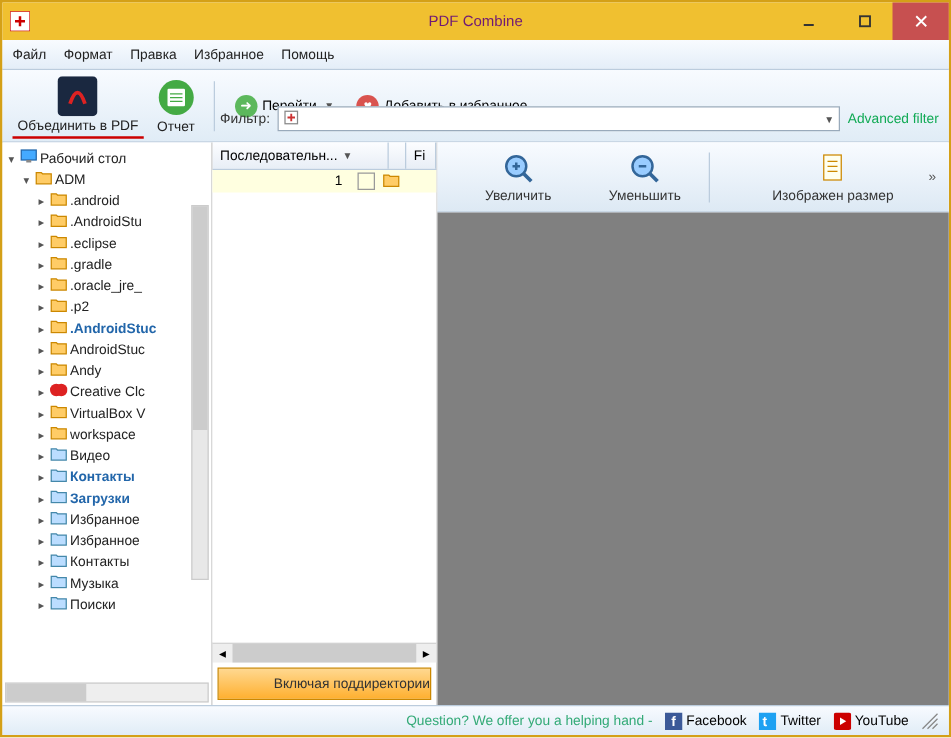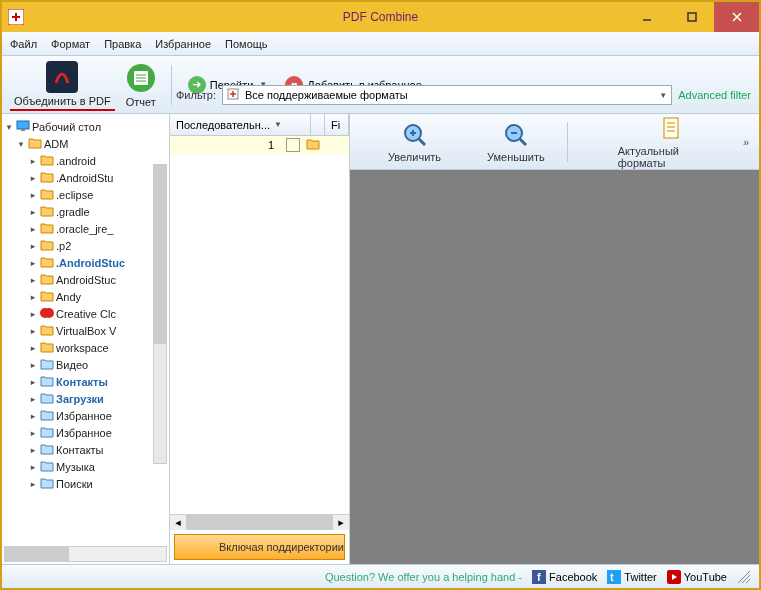--- a/index.html
+++ b/index.html
@@ -148,21 +148,20 @@
     </div>
   </div>
 
   <div class="toolbar-row2">
     <span class="filter-label">Фильтр:</span>
     <div class="filter-combo">
       <span><svg width="14" height="14" viewBox="0 0 14 14">
             <rect x="1" y="2" width="10" height="10" fill="#fff" stroke="#888"></rect>
             <path d="M3 7h6M6 4v6" stroke="#c33" stroke-width="1.5"></path>
           </svg></span>
-      <span>Все поддерживаемые форматы</span>
       <span class="dropdown-arrow" style="margin-left:auto">▼</span>
     </div>
     <span class="adv">Advanced filter</span>
   </div>
 
   <div class="body">
     <div class="tree">
       <div class="tree-row indent1">
         <span class="tw">▾</span>
         <span><svg width="14" height="12" viewBox="0 0 14 12">
@@ -380,21 +379,21 @@
           <span class="lbl">Уменьшить</span>
         </div>
         <div class="sep"></div>
         <div class="ptbtn">
           <span class="ico">
               <svg viewBox="0 0 28 28">
                 <rect x="7" y="3" width="14" height="20" fill="#ffe" stroke="#c80"></rect>
                 <path d="M10 8h8M10 12h8M10 16h8" stroke="#c80"></path>
               </svg>
             </span>
-          <span class="lbl">Актуальный форматы</span>
+          <span class="lbl">Изображен размер</span>
         </div>
         <span class="overflow">»</span>
       </div>
       <div class="preview-body"></div>
     </div>
   </div>
 
   <div class="statusbar">
     <span class="q">Question? We offer you a helping hand -</span>
     <span class="social">

